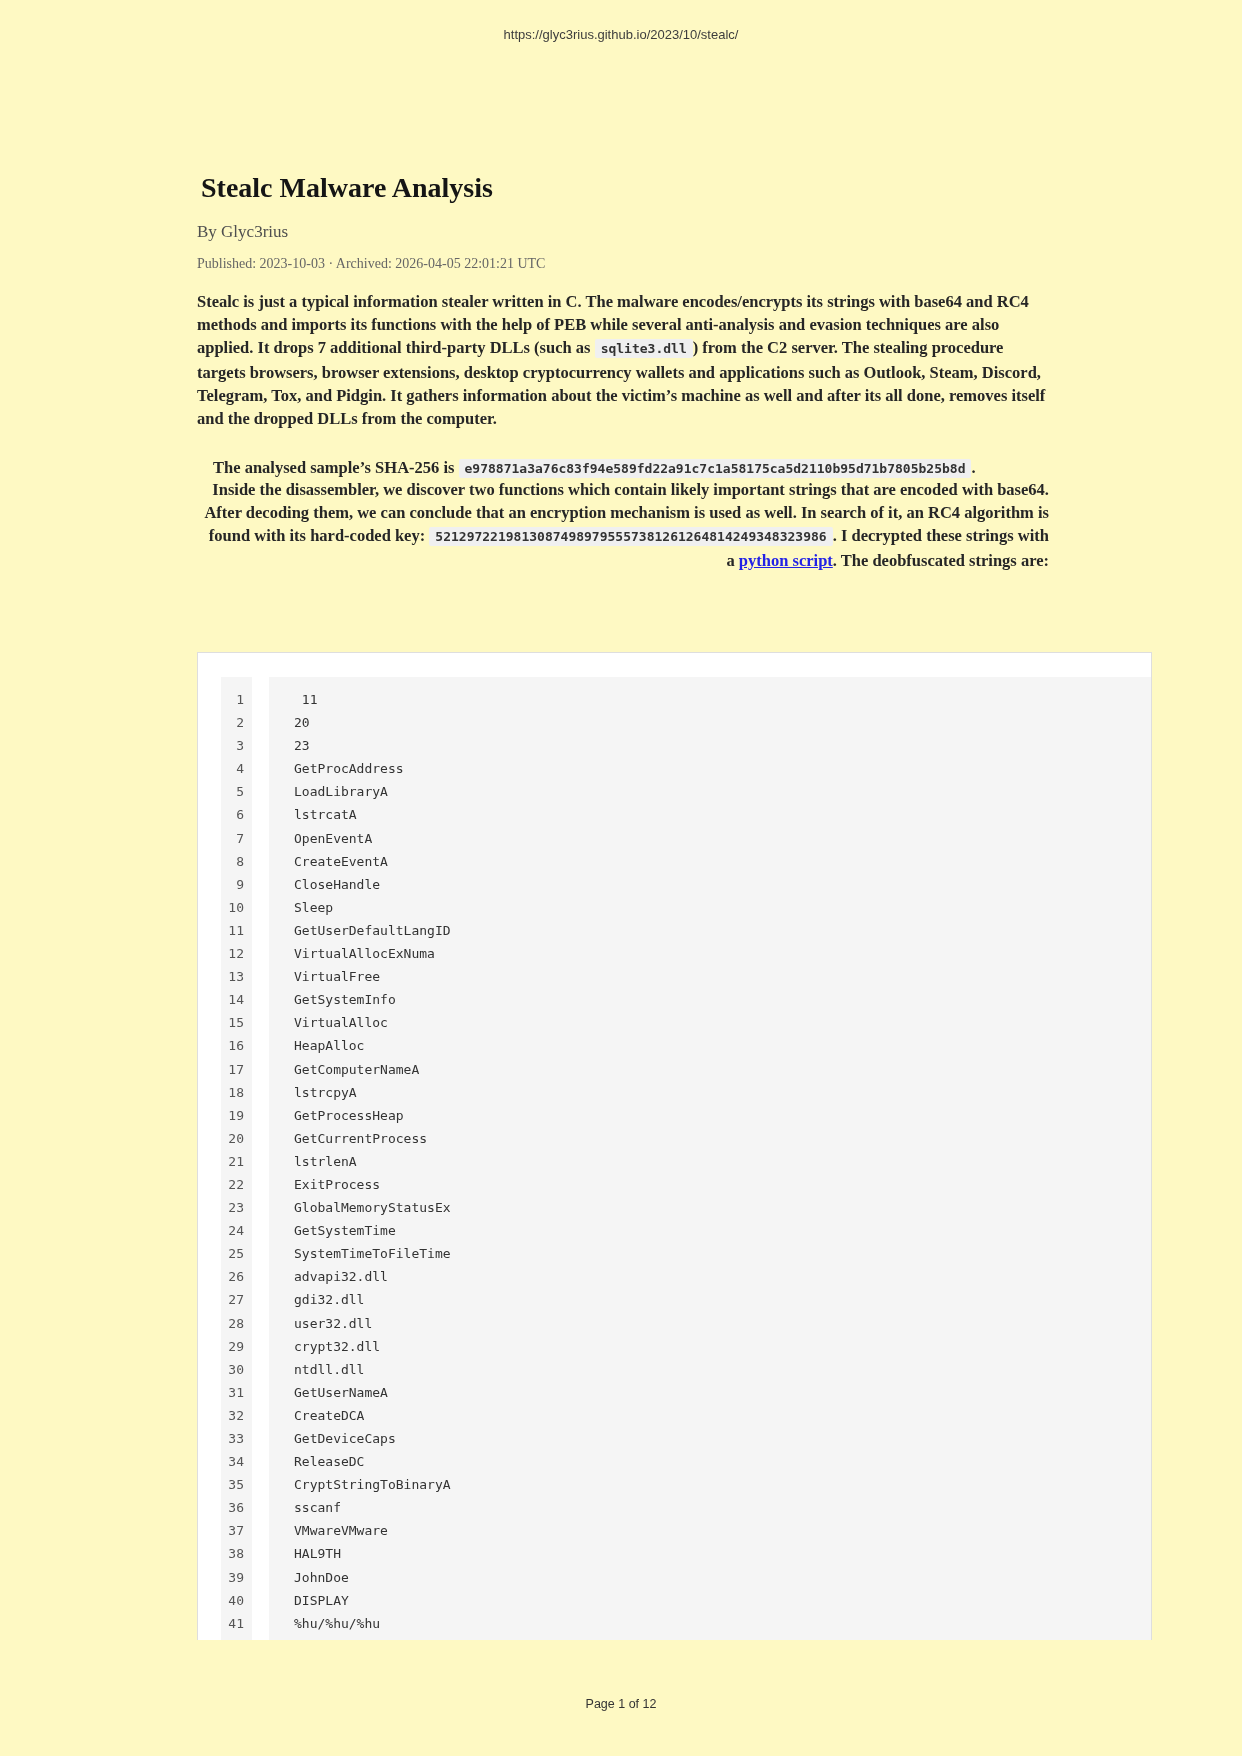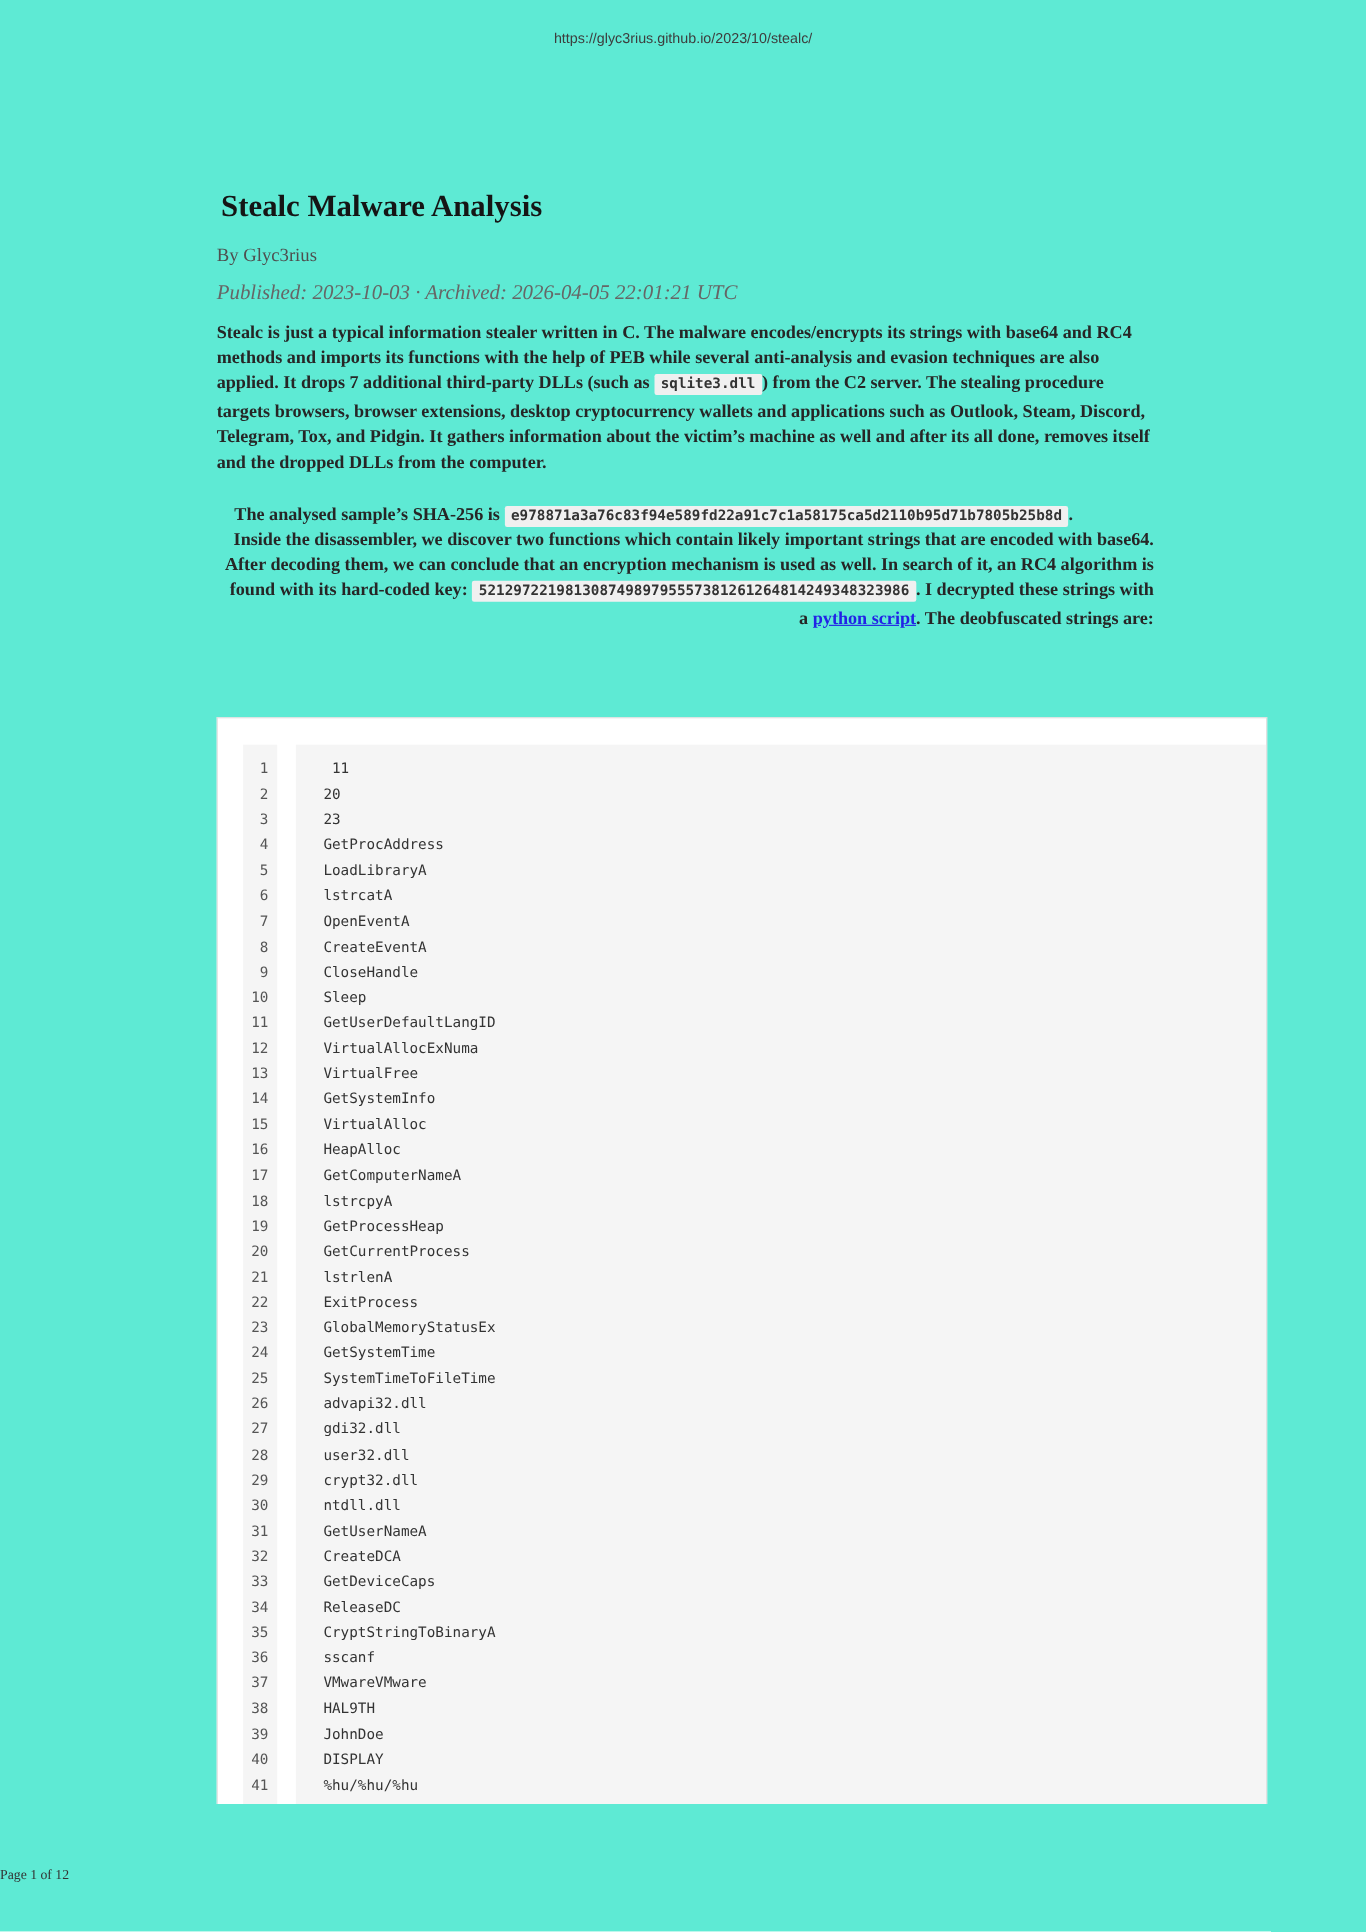--- a/index.html
+++ b/index.html
@@ -1,58 +1,58 @@
 <!DOCTYPE html>
 <html><head>
 <meta charset="utf-8">
 <style>
   html, body { margin: 0; padding: 0; background: #ffffff; }
   .page {
     position: relative;
     width: 1242px;
     height: 1756px;
-    background: #5eead4;
+    background: #fef9c3;
     overflow: hidden;
     font-family: "Liberation Serif", serif;
     color: #262626;
   }
   .print-header {
     position: absolute;
     top: 27px; left: 0; width: 100%;
     text-align: center;
     font-family: "Liberation Sans", sans-serif;
     font-size: 13px;
     color: #3d3d3d;
   }
   .print-footer {
     position: absolute;
     top: 1697px; left: 0; width: 100%;
-    font-family: Liberation Serif, serif;
+    text-align: center;
+    font-family: Liberation Sans, sans-serif;
     font-size: 12.5px;
     color: #333333;
   }
   .title {
     position: absolute;
     left: 197px; top: 168px;
     font-size: 28px;
     font-weight: bold;
     color: #151515;
   }
   .byline {
     position: absolute;
     left: 197px; top: 222px;
     font-size: 17px;
     color: #4f4f4f;
   }
   .meta {
     position: absolute;
     left: 197px; top: 256px;
-    font-size: 19px;
+    font-size: 14px;
     color: #666666;
-    font-style: italic;
   }
   .para {
     position: absolute;
     left: 197px;
     width: 852px;
     font-size: 16.5px;
     line-height: 23.2px;
     color: #262626;
     font-weight: bold;
   }

